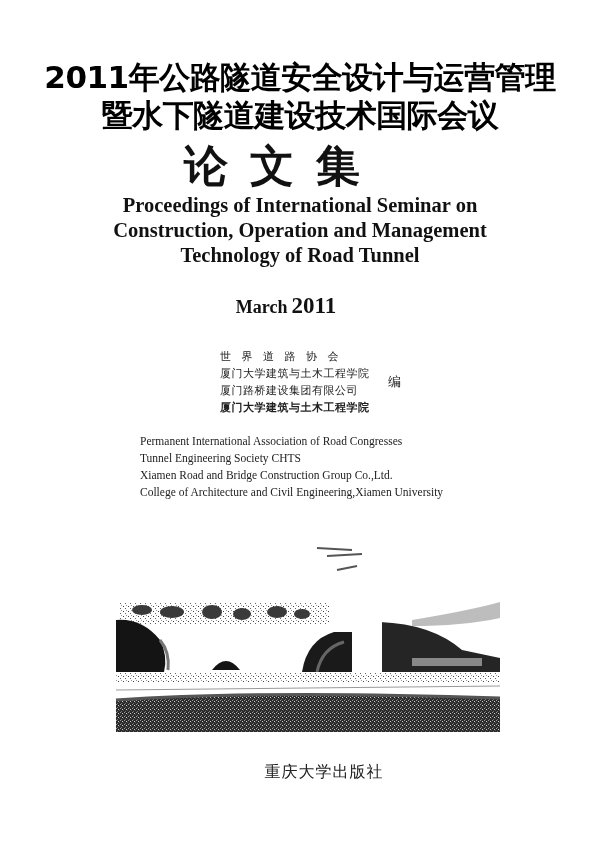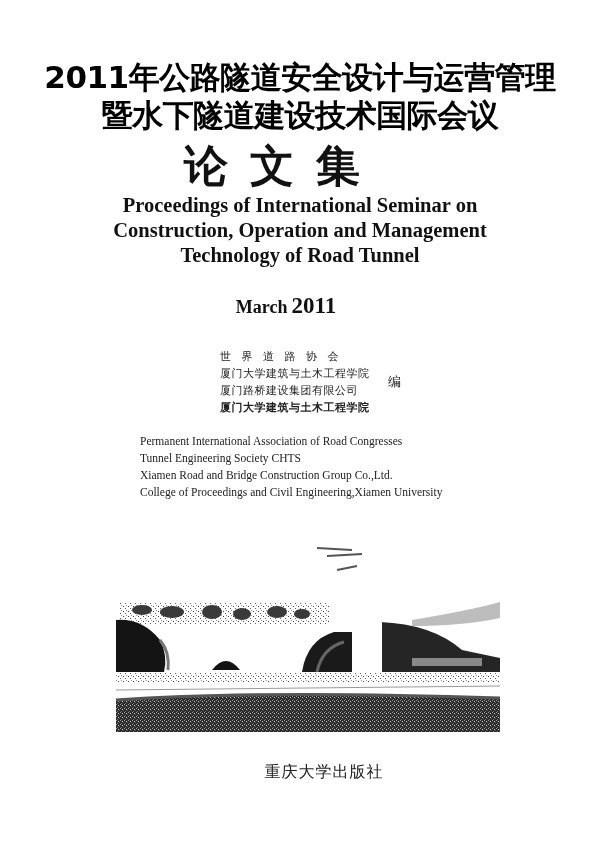--- a/index.html
+++ b/index.html
@@ -71,21 +71,21 @@
 
   <div id="o0" class="abs org-cn">世界道路协会</div>
   <div id="o1" class="abs org-cn">厦门大学建筑与土木工程学院</div>
   <div id="o2" class="abs org-cn">厦门路桥建设集团有限公司</div>
   <div id="o3" class="abs org-cn">厦门大学建筑与土木工程学院</div>
   <div id="editor" class="abs">编</div>
 
   <div id="n0" class="abs org-en">Permanent International Association of Road Congresses</div>
   <div id="n1" class="abs org-en">Tunnel Engineering Society CHTS</div>
   <div id="n2" class="abs org-en">Xiamen Road and Bridge Construction Group Co.,Ltd.</div>
-  <div id="n3" class="abs org-en">College of Proceedings and Civil Engineering,Xiamen University</div>
+  <div id="n3" class="abs org-en">College of Architecture and Civil Engineering,Xiamen University</div>
 
   <div id="photo" class="abs">
     <svg width="392" height="195" viewBox="0 0 392 195" xmlns="http://www.w3.org/2000/svg">
       <defs>
         <pattern id="grain" width="4" height="4" patternUnits="userSpaceOnUse">
           <rect width="4" height="4" fill="#2a2a2a"></rect>
           <rect x="0" y="0" width="1" height="1" fill="#9a9a9a"></rect>
           <rect x="2" y="1" width="1" height="1" fill="#cfcfcf"></rect>
           <rect x="1" y="3" width="1" height="1" fill="#777"></rect>
           <rect x="3" y="2" width="1" height="1" fill="#555"></rect>

